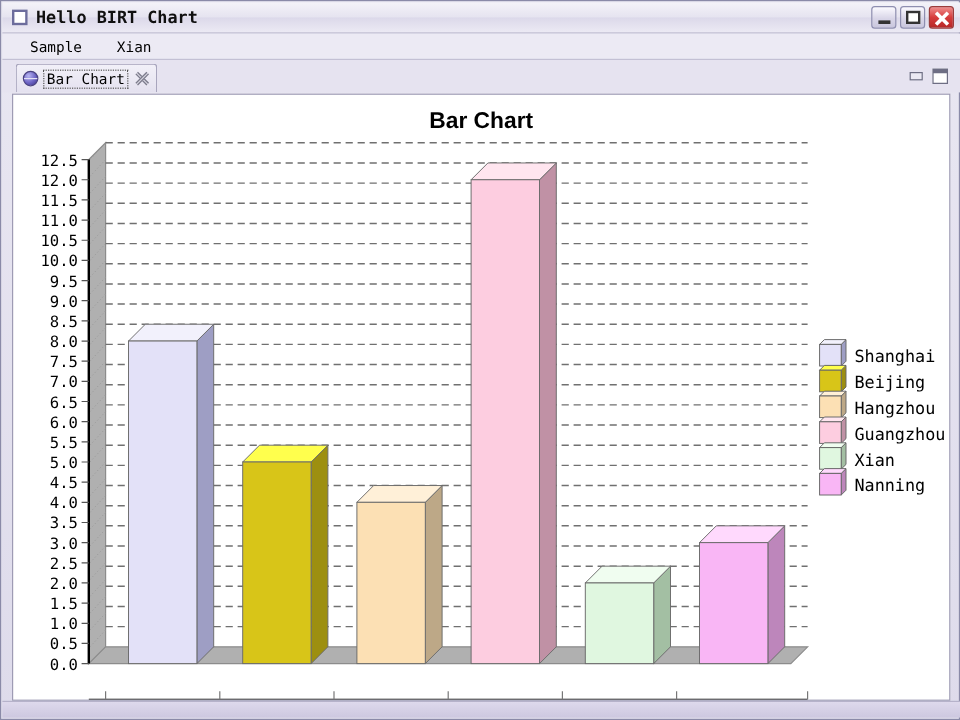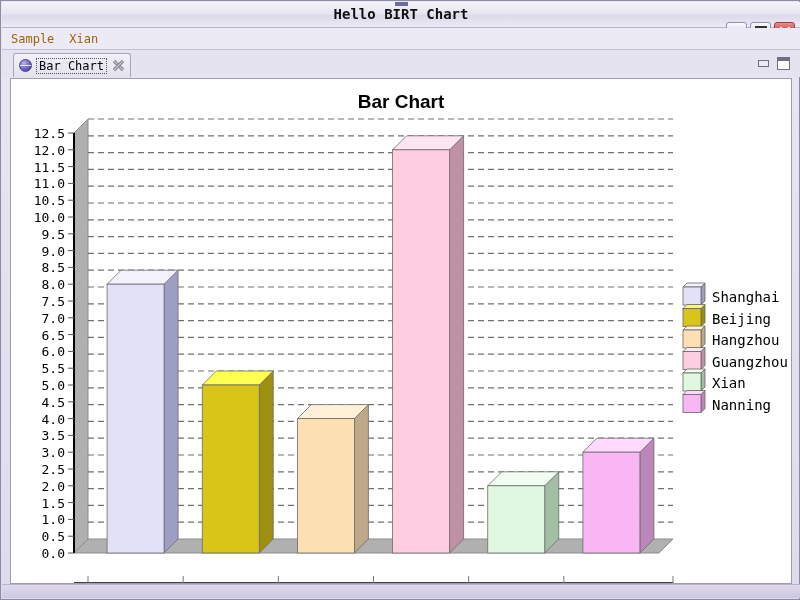--- a/index.html
+++ b/index.html
@@ -13,21 +13,21 @@
     position:absolute;left:0;top:0;width:800px;height:600px;
     box-sizing:border-box;
     border:1px solid #8a8aa8;
     background:linear-gradient(180deg,#e9e7f2 0%,#dedbeb 100%);
   }
   .titlebar{
     position:absolute;left:1px;top:1px;width:798px;height:26px;
     box-sizing:border-box;
     background:linear-gradient(180deg,#f4f3f9 0%,#e6e4f0 48%,#dcd9ea 52%,#eceaf4 100%);
     border-bottom:1px solid #b9b6cc;
-    display:flex;align-items:center;flex-direction:column;
+    display:flex;align-items:center;
   }
   .title-icon{
     width:13px;height:13px;margin-left:8px;margin-right:7px;
     background:#ffffff;border:2px solid #6c6c9c;box-sizing:border-box;
   }
   .title-text{
     font-family:"DejaVu Sans Mono",monospace;
     font-size:14px;font-weight:bold;color:#101010;letter-spacing:0px;
     white-space:nowrap;
   }
@@ -54,22 +54,22 @@
   }
   .tbtn .xa{transform:rotate(45deg);}
   .tbtn .xb{transform:rotate(-45deg);}
   
   .menubar{
     position:absolute;left:1px;top:27px;width:798px;height:22px;
     background:#eceaf4;border-bottom:1px solid #c3c0d4;
     display:flex;align-items:center;box-sizing:border-box;
   }
   .menuitem{
-    font-family:"DejaVu Sans Mono",monospace;font-size:12px;color:#a16207;
-    padding:1px 6px;margin-left:3px;white-space:nowrap;
+    font-family:"DejaVu Sans Mono",monospace;font-size:12px;color:#000000;
+    padding:1px 6px;margin-left:17px;white-space:nowrap;
   }
   
   .tabstrip{
     position:absolute;left:1px;top:49px;width:798px;height:27px;
     background:#e6e3f0;box-sizing:border-box;
   }
   .tab{
     position:absolute;left:11px;top:3px;height:24px;
     box-sizing:border-box;
     background:linear-gradient(180deg,#f2f0f8 0%,#e4e1ef 100%);

